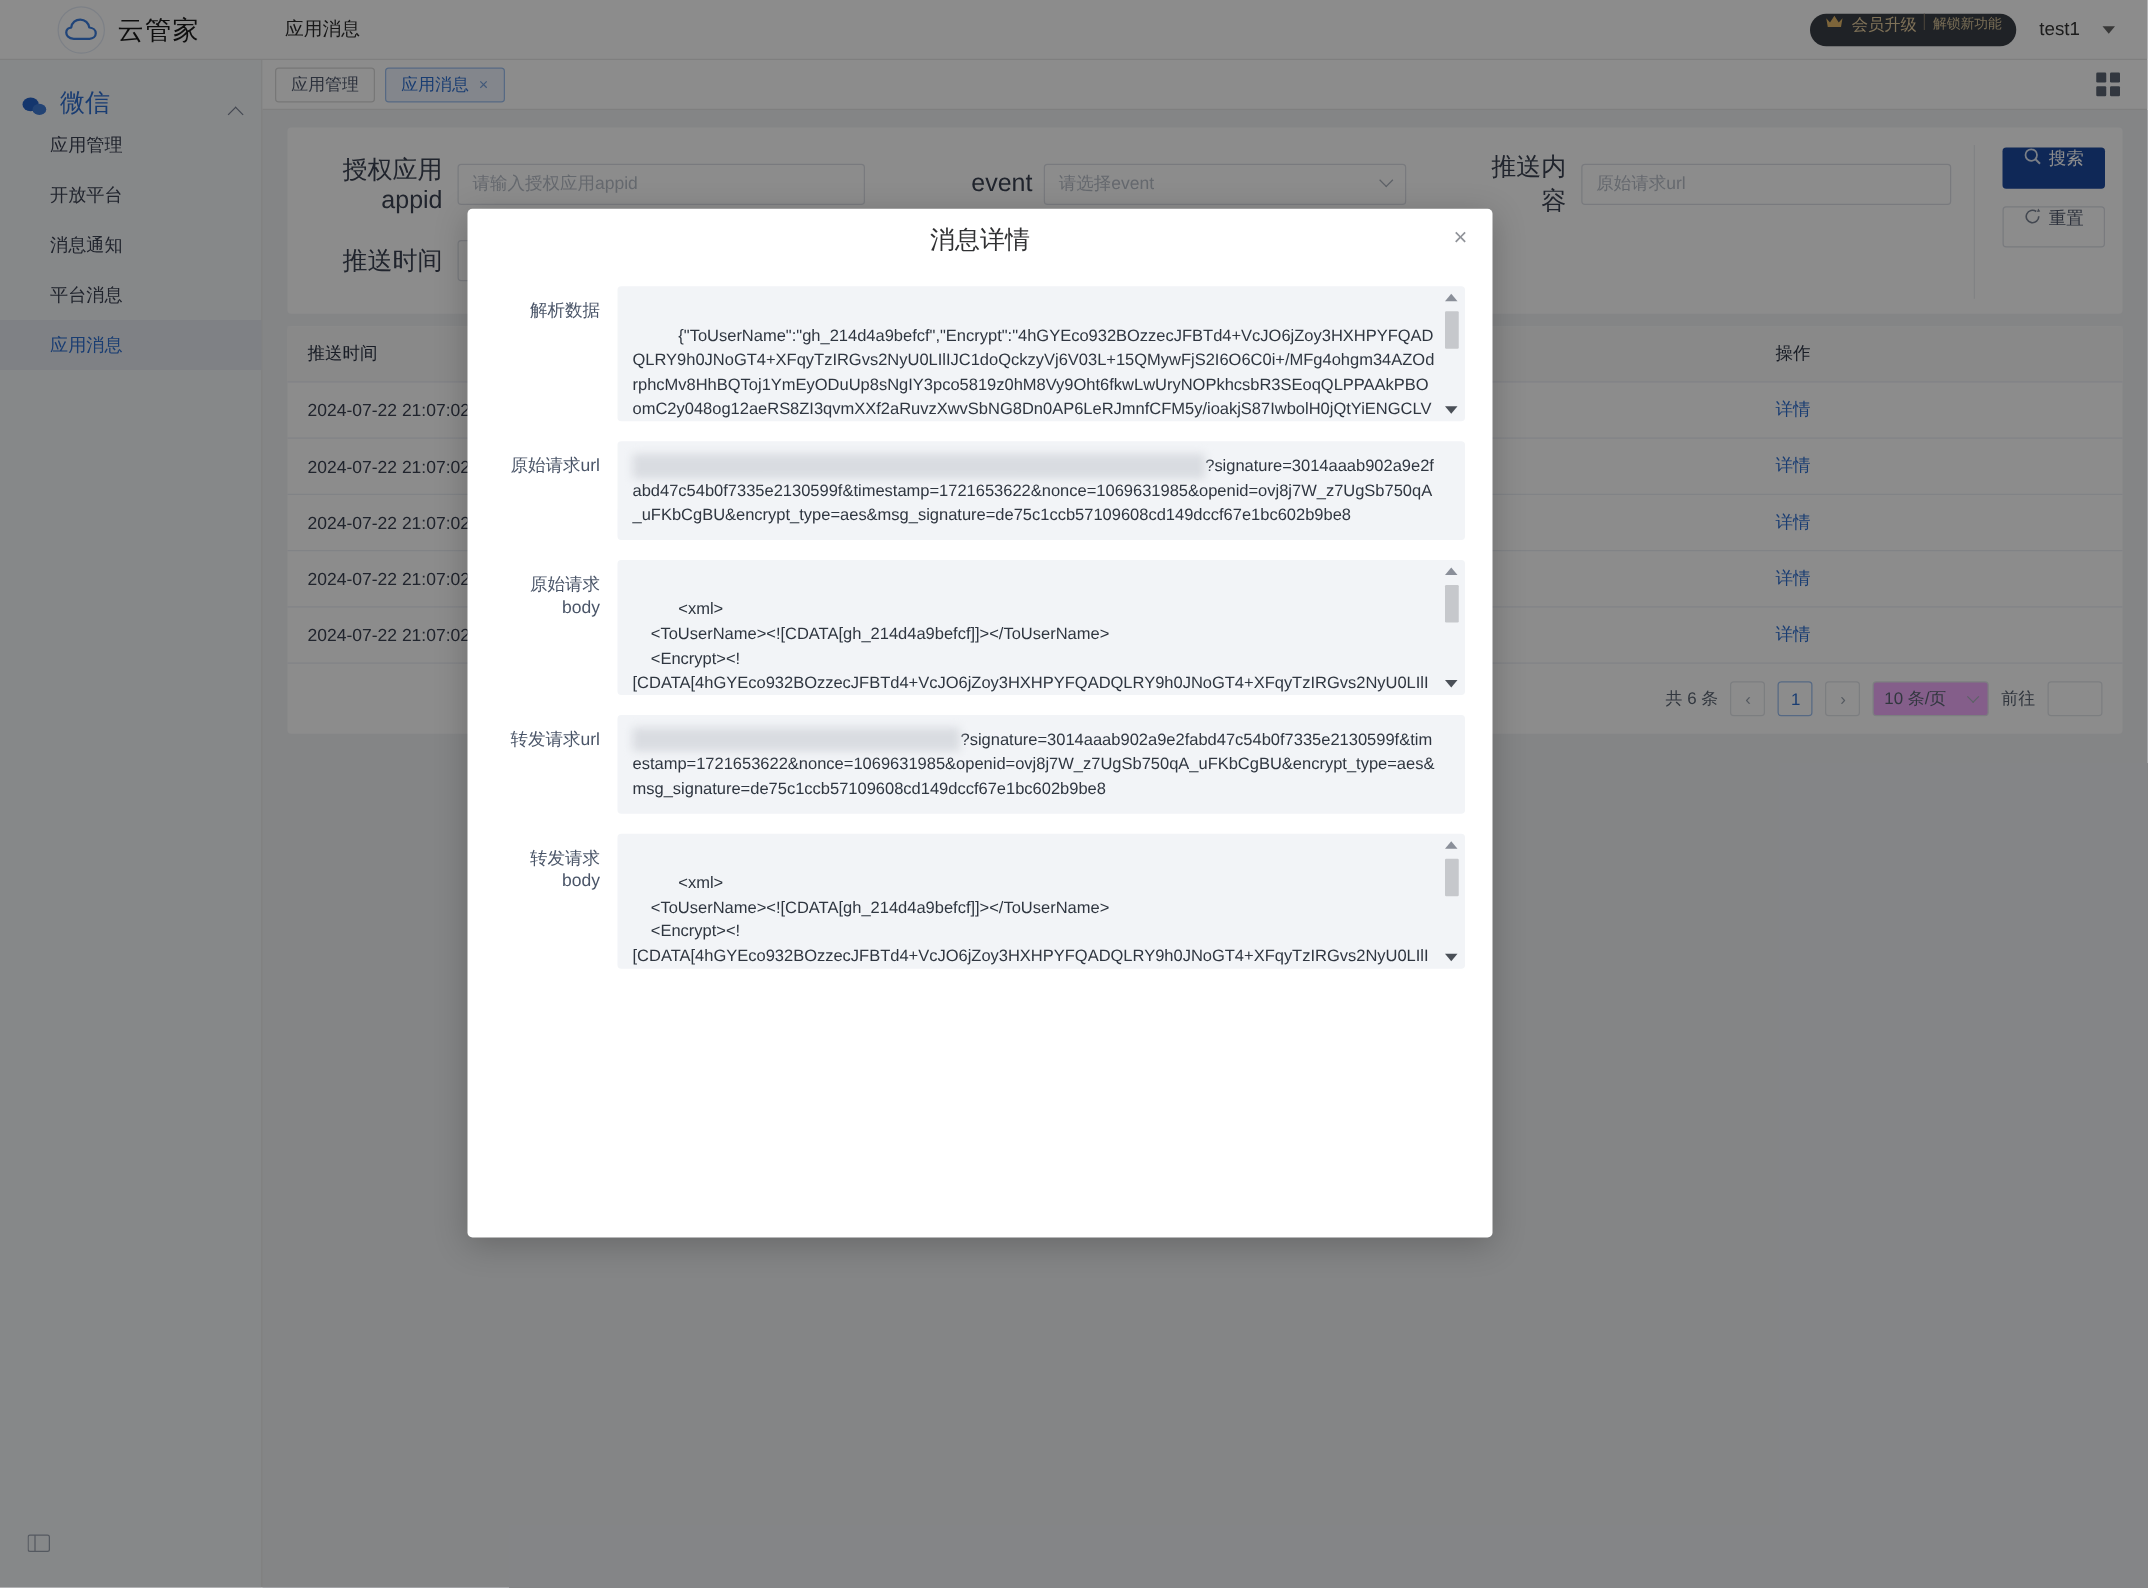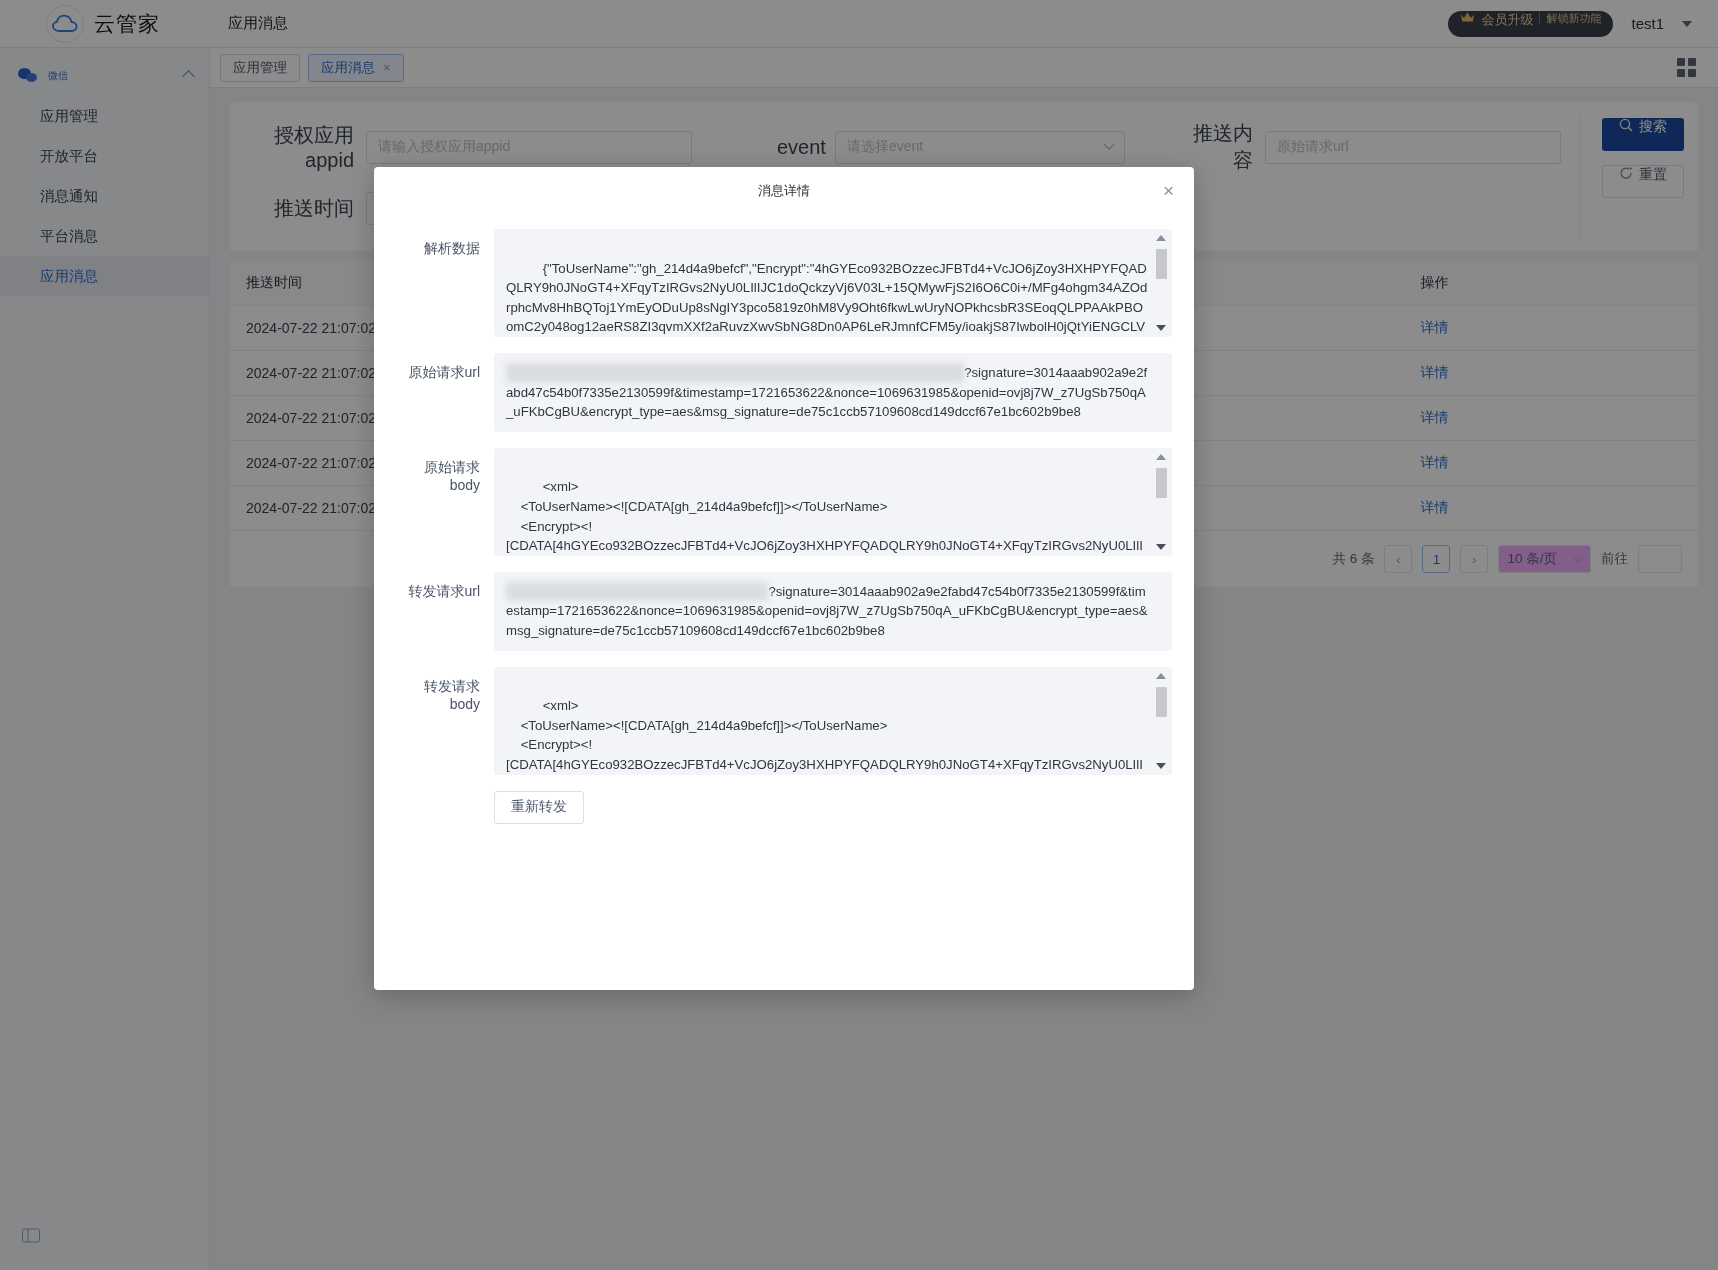--- a/index.html
+++ b/index.html
@@ -35,22 +35,22 @@
   .vip-sub { font-size:11px; color:#d9c49a; }
   .user-name { font-size:15px; color:#333; }
   .caret-dn { width:0;height:0;border-left:5px solid transparent;border-right:5px solid transparent;border-top:6px solid #666; }
 
   
   .sidebar {
     position:absolute; top:48px; left:0; width:210px; bottom:0;
     background:#f5f7fa; border-right:1px solid #e8e8e8;
   }
   .side-group {
-    height:40px; display:flex; align-items:center; gap:10px;
-    padding:0 16px 0 18px; color:#2f6fd0; font-size:10px; margin-top:8px;
+    height:40px; display:flex; align-items:flex-end; gap:10px;
+    padding:0 16px 0 18px; color:#2f6fd0; font-size:20px; margin-top:8px;
   }
   .wechat-icon { width:20px; height:20px; position:relative; }
   .wechat-icon i {
     position:absolute; border-radius:50%; background:#2563c7; display:block;
   }
   .wechat-icon i:nth-child(1){ width:13px;height:11px;left:0;top:2px; }
   .wechat-icon i:nth-child(2){ width:11px;height:9px;left:8px;top:7px; background:#3f7ad4; }
   .chev-up { margin-left:auto; width:9px; height:9px; border-left:1.6px solid #7b8494; border-top:1.6px solid #7b8494; transform:rotate(45deg); }
   .side-item {
     height:40px; display:flex; align-items:center;
@@ -113,21 +113,21 @@
   
   .dim { position:absolute; inset:0; background:rgba(0,0,0,0.45); }
 
   
   .modal {
     position:absolute; left:374px; top:167px; width:820px; height:823px;
     background:#fff; border-radius:4px; box-shadow:0 6px 26px rgba(0,0,0,.22);
     display:flex; flex-direction:column;
   }
   .modal-head { height:48px; position:relative; display:flex; align-items:center; justify-content:center; }
-  .modal-title { font-size:13px; color:#303133; }
+  .modal-title { font-size:20px; color:#303133; }
   .modal-close { position:absolute; right:20px; top:14px; font-size:19px; color:#909399; cursor:pointer; line-height:1; }
   .modal-body { flex:1; overflow:hidden; padding:14px 22px 0 22px; }
   .frm-row { display:flex; margin-bottom:16px; }
   .frm-label {
     width:98px; min-width:98px; text-align:right; padding-right:14px;
     font-size:14px; color:#4a5568; padding-top:10px; line-height:1.3;
   }
   .frm-field { flex:1; position:relative; }
   .ta {
     background:#f2f4f7; border:1px solid #f2f4f7; border-radius:3px;
@@ -415,21 +415,15 @@
           <span class="sbar">
             <span class="up"></span>
             <span class="thumb"></span>
             <span class="dn"></span>
           </span>
         </div>
       </div>
     </div>
 
 
-    <div class="frm-row">
-      <div class="frm-label"></div>
-      <div class="frm-field">
-        <span class="btn-resend">重新转发</span>
-      </div>
-    </div>
 
   </div>
 </div>
 
 </body></html>

